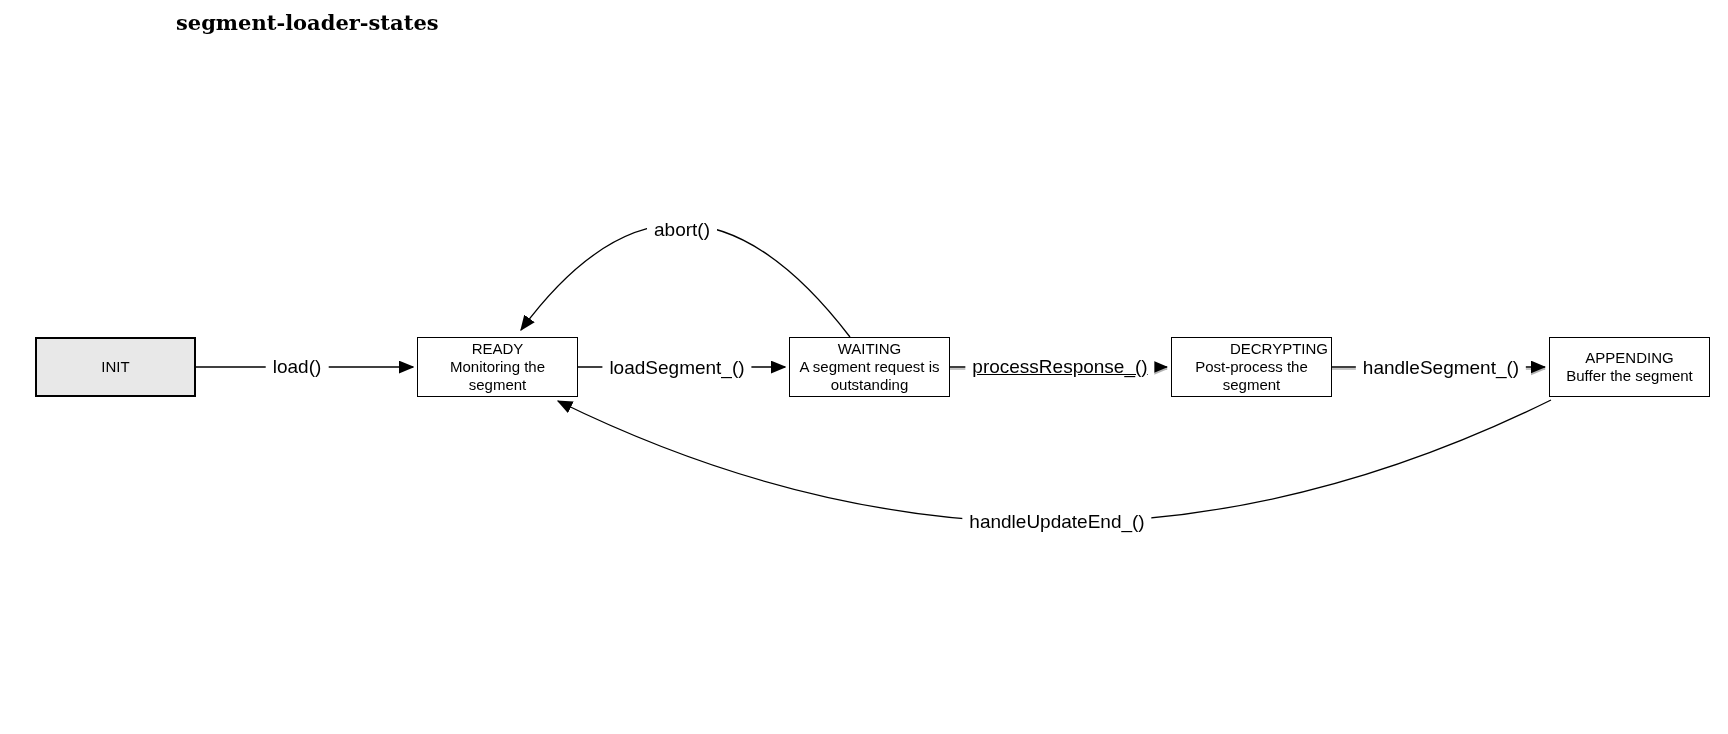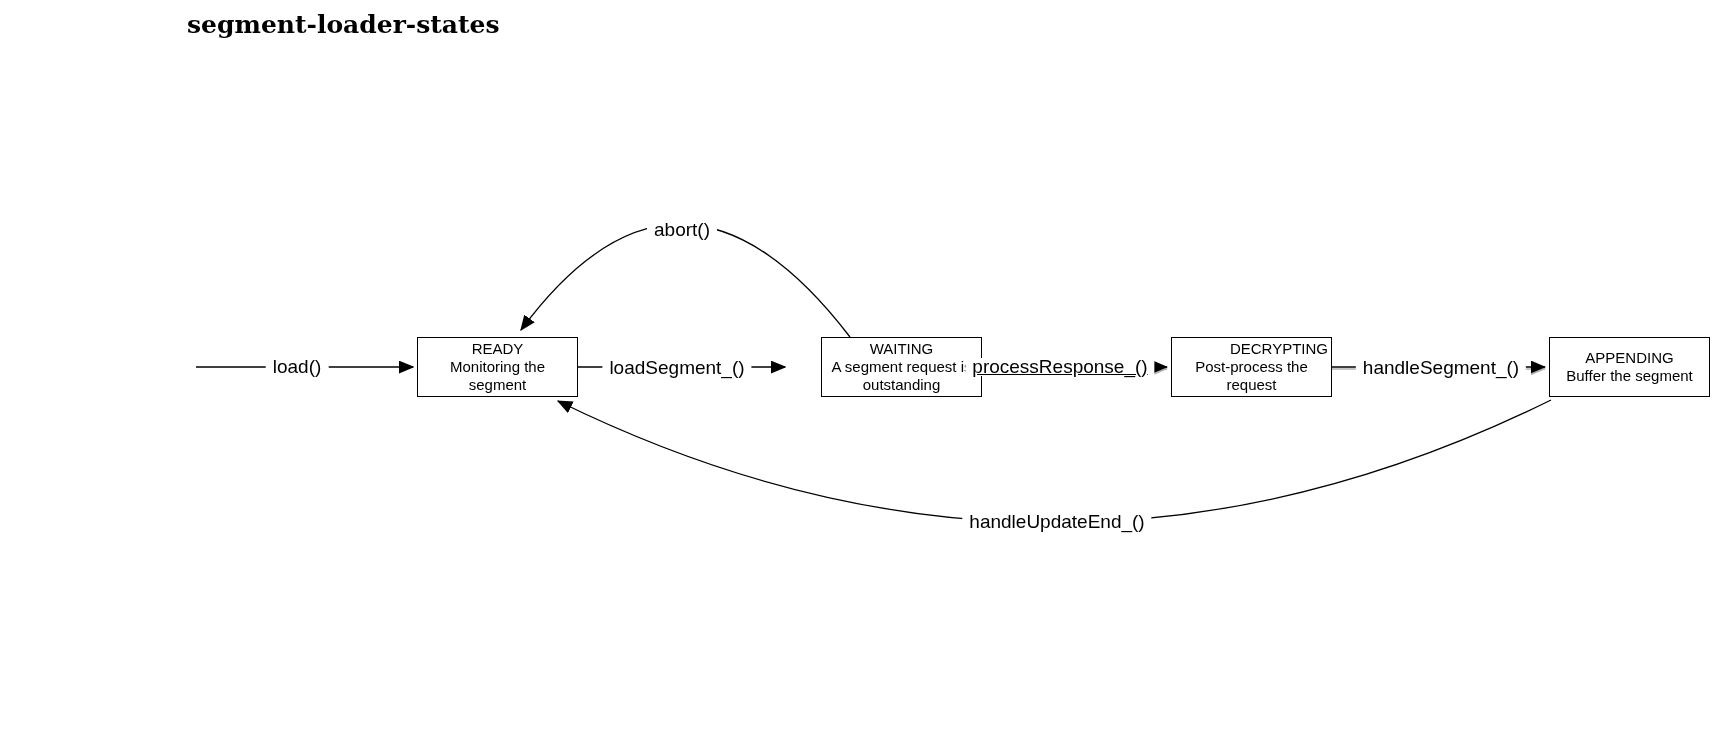--- a/index.html
+++ b/index.html
@@ -11,26 +11,26 @@
     position: relative;
     width: 1728px;
     height: 734px;
     background: #ffffff;
     overflow: hidden;
     font-family: "Liberation Sans", sans-serif;
     color: #000000;
   }
   .diagram-title {
     position: absolute;
-    left: 187px;
+    left: 176px;
     top: 10px;
     margin: 0;
     font-family: "DejaVu Serif", serif;
     font-weight: bold;
-    font-size: 25px;
+    font-size: 21px;
     color: #000000;
   }
   svg.edges {
     position: absolute;
     left: 0;
     top: 0;
     width: 1728px;
     height: 734px;
   }
   svg.edges path {
@@ -58,21 +58,21 @@
     font-size: 15px;
     line-height: 18px;
     padding: 0 3px;
   }
   .state.init {
     left: 35px;
     background: #e8e8e8;
     border-width: 2px;
   }
   .state.ready      { left: 417px; }
-  .state.waiting    { left: 789px; margin-left: 32px; }
+  .state.waiting    { left: 789px; }
   .state.decrypting { left: 1171px; align-items: flex-end; }
   .state.appending  { left: 1549px; }
   .tlabel {
     position: absolute;
     transform: translate(-50%, -50%);
     background: #ffffff;
     padding: 0 7px;
     font-size: 19px;
     line-height: 18px;
     white-space: nowrap;
@@ -99,34 +99,37 @@
     </defs>
     <path d="M196,367 H784 M196,367 H413" marker-end="url(#ah)" transform="translate(0,0)" style="display:none"></path>
     <path d="M196,367 H413" marker-end="url(#ah)"></path>
     <path d="M578,367 H785" marker-end="url(#ah)"></path>
     <path class="shadowed" d="M950,367 H1167" marker-end="url(#ah)"></path>
     <path class="shadowed" d="M1332,367 H1545" marker-end="url(#ah)"></path>
     <path d="M850,337 Q680,115 521,330" marker-end="url(#ah)"></path>
     <path d="M1551,400 Q1055,645 558,401" marker-end="url(#ah)"></path>
   </svg>
 
+  <div class="state init">
+    <span class="name">INIT</span>
+  </div>
 
   <div class="state ready">
     <span class="name">READY</span>
     <span class="desc">Monitoring the segment</span>
   </div>
 
   <div class="state waiting">
     <span class="name">WAITING</span>
     <span class="desc">A segment request is outstanding</span>
   </div>
 
   <div class="state decrypting">
     <span class="name">DECRYPTING</span>
-    <span class="desc">Post-process the request</span>
+    <span class="desc">Post-process the segment</span>
   </div>
 
   <div class="state appending">
     <span class="name">APPENDING</span>
     <span class="desc">Buffer the segment</span>
   </div>
 
   <span class="tlabel load">load()</span>
   <span class="tlabel load-segment">loadSegment_()</span>
   <span class="tlabel process-response">processResponse_()</span>

